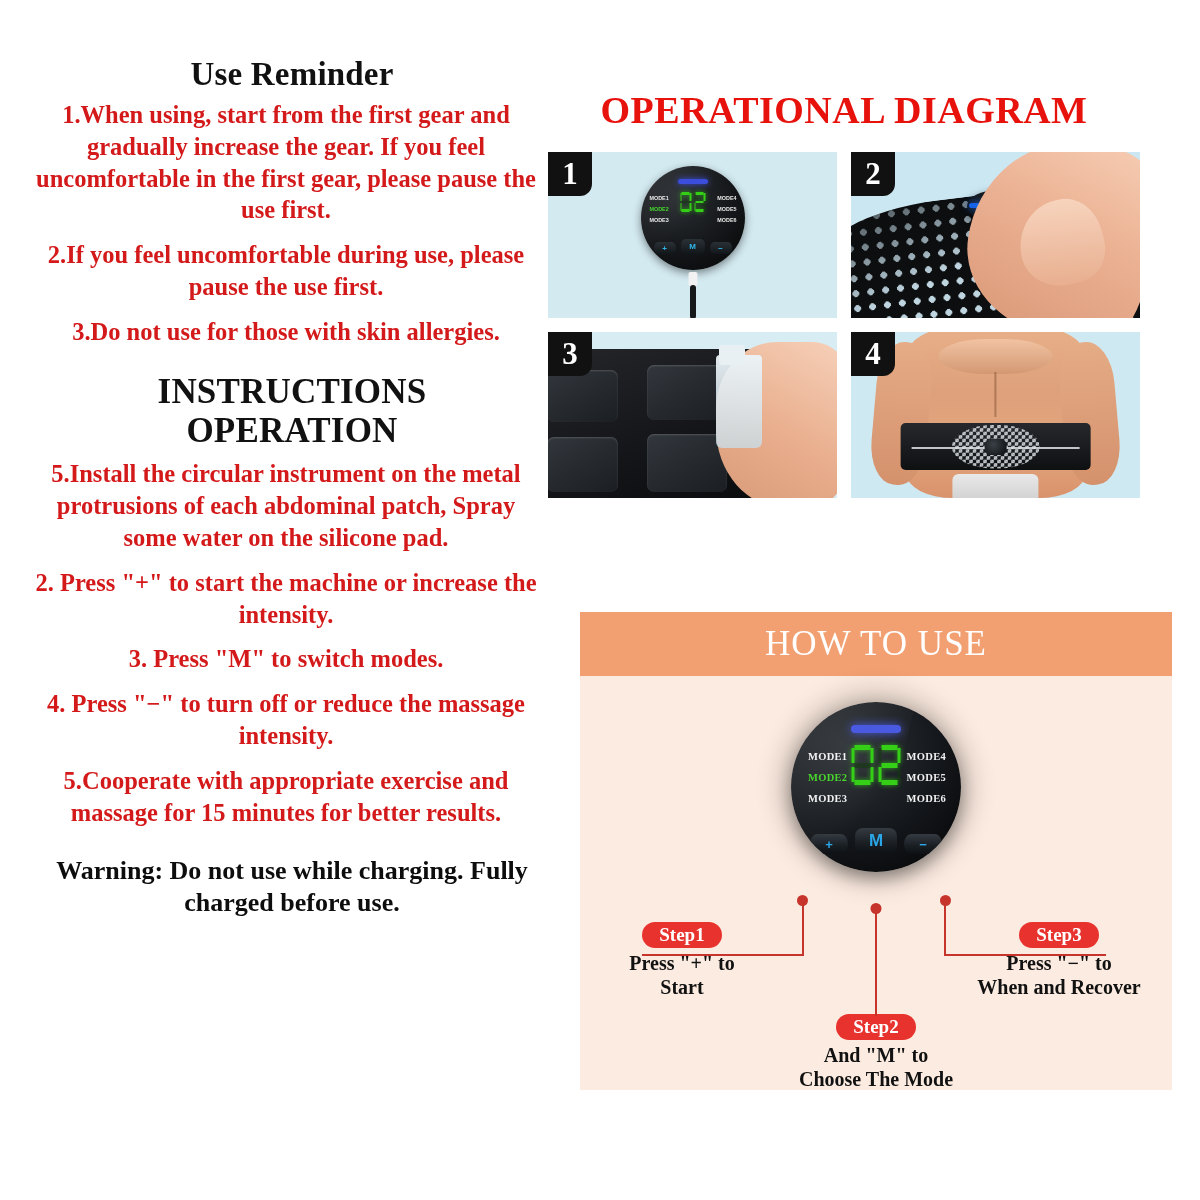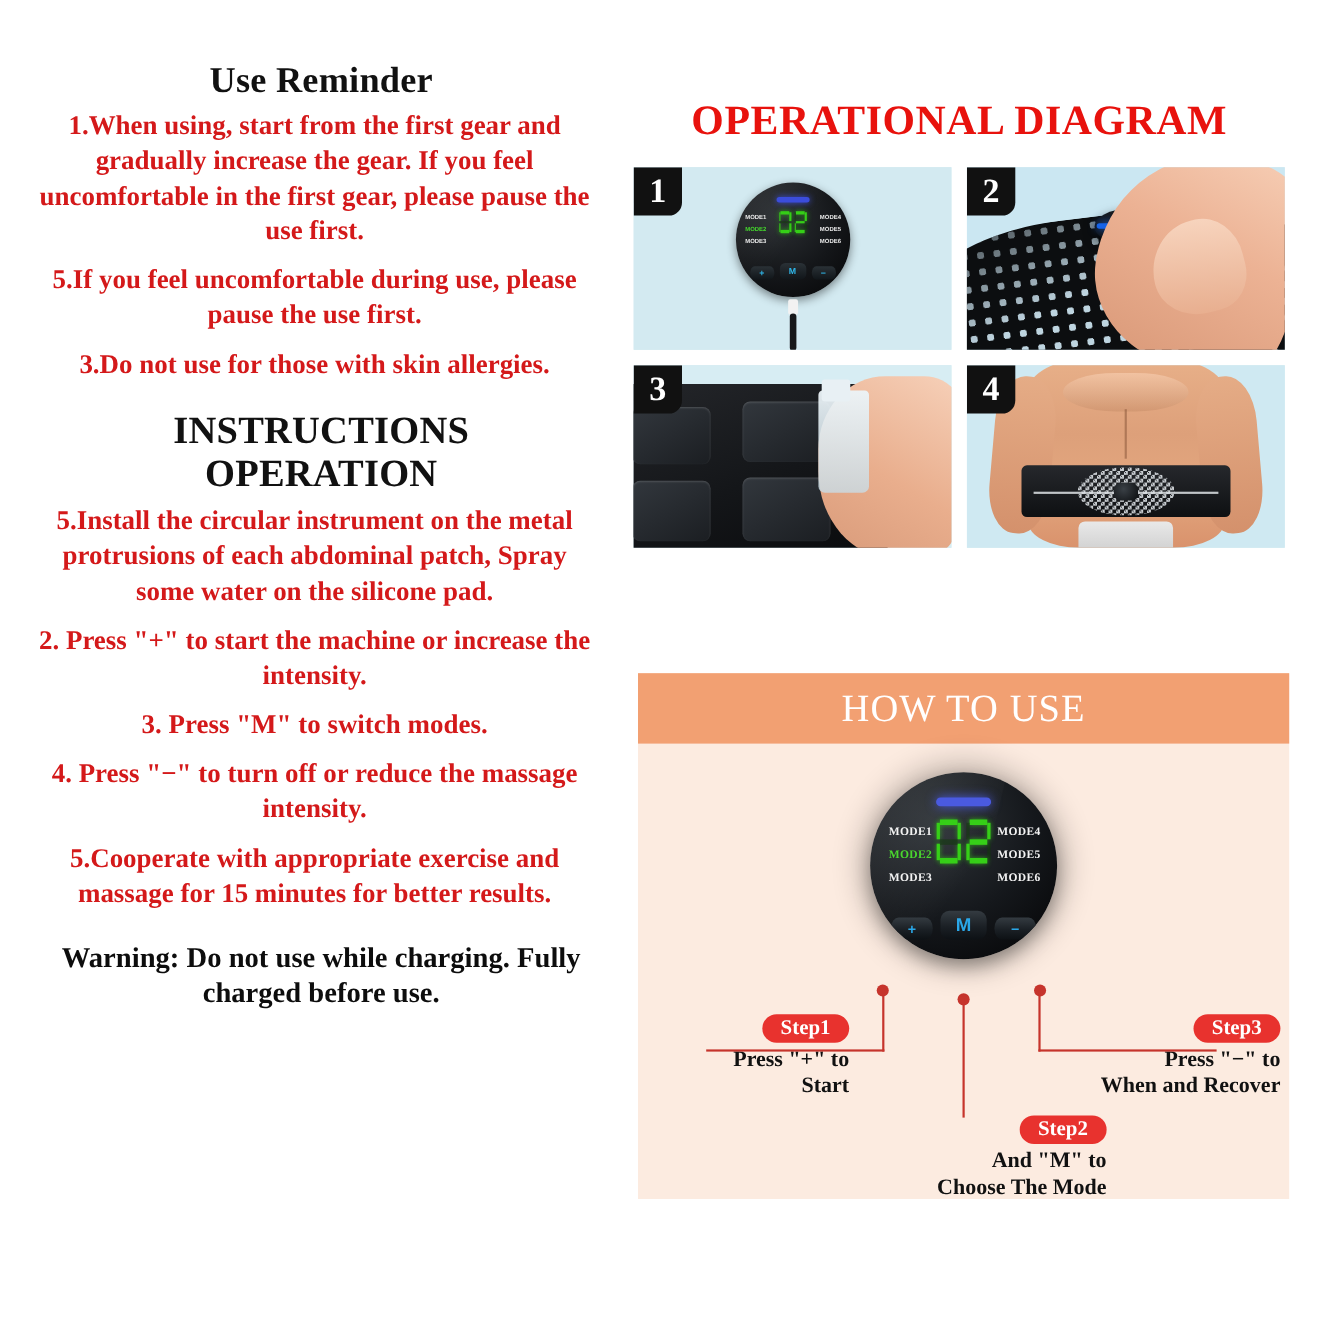--- a/index.html
+++ b/index.html
@@ -23,21 +23,21 @@
   .red-item{
     color:#D4191A;font-weight:bold;font-size:24.5px;
     line-height:1.30;margin:0 12px 13px 0;text-align:center;
   }
   .warning{
     color:#0d0d0d;font-weight:bold;font-size:26px;line-height:1.25;
     text-align:center;margin-top:26px;
   }
 
   
-  .right-col{position:absolute;left:576px;top:62px;width:592px;}
+  .right-col{position:absolute;left:548px;top:62px;width:592px;}
   .op-title{
     color:#E8120D;font-weight:bold;font-size:38px;letter-spacing:.5px;
     text-align:center;margin:26px 0 20px 0;white-space:nowrap;
   }
 
   .grid{
     display:grid;grid-template-columns:1fr 1fr;
     grid-gap:14px;width:592px;
   }
   .panel{
@@ -270,21 +270,21 @@
   .seg .e{left:0;bottom:7%;width:13%;height:38%;}
   .seg .f{left:0;top:7%;width:13%;height:38%;}
   .seg .g{left:14%;top:44%;width:72%;height:13%;}
 
   
   .pill{
     display:inline-block;background:#E8322E;color:#fff;font-weight:bold;
     font-size:19px;padding:2px 17px;border-radius:13px;
     font-family:"Liberation Serif",serif;
   }
-  .callout{position:absolute;text-align:right;}
+  .callout{position:absolute;text-align:center;}
   .callout .txt{
     color:#111;font-weight:bold;font-size:20px;line-height:1.18;margin-top:4px;
     white-space:nowrap;
   }
   .c1{left:12px;top:246px;width:180px;}
   .c3{right:8px;top:246px;width:210px;}
   .c2{left:50%;top:338px;transform:translateX(-50%);width:260px;}
 
   .lead{position:absolute;background:#C6342C;z-index:1;}
   .l1v{left:222px;top:224px;width:2px;height:56px;}
@@ -299,21 +299,21 @@
 </head>
 <body>
 
 <div class="page">
 
   <div class="left-col">
 
     <div class="sec-title">Use Reminder</div>
 
     <p class="red-item">1.When using, start from the first gear and gradually increase the gear. If you feel uncomfortable in the first gear, please pause the use first.</p>
-    <p class="red-item">5.If you feel uncomfortable during use, please pause the use first.</p>
+    <p class="red-item">2.If you feel uncomfortable during use, please pause the use first.</p>
     <p class="red-item">3.Do not use for those with skin allergies.</p>
 
     <div class="sec-title two-line">
       <div>INSTRUCTIONS</div>
       <div>OPERATION</div>
     </div>
 
     <p class="red-item">5.Install the circular instrument on the metal protrusions of each abdominal patch, Spray some water on the silicone pad.</p>
     <p class="red-item">2. Press "+" to start the machine or increase the intensity.</p>
     <p class="red-item">3. Press "M" to switch modes.</p>

